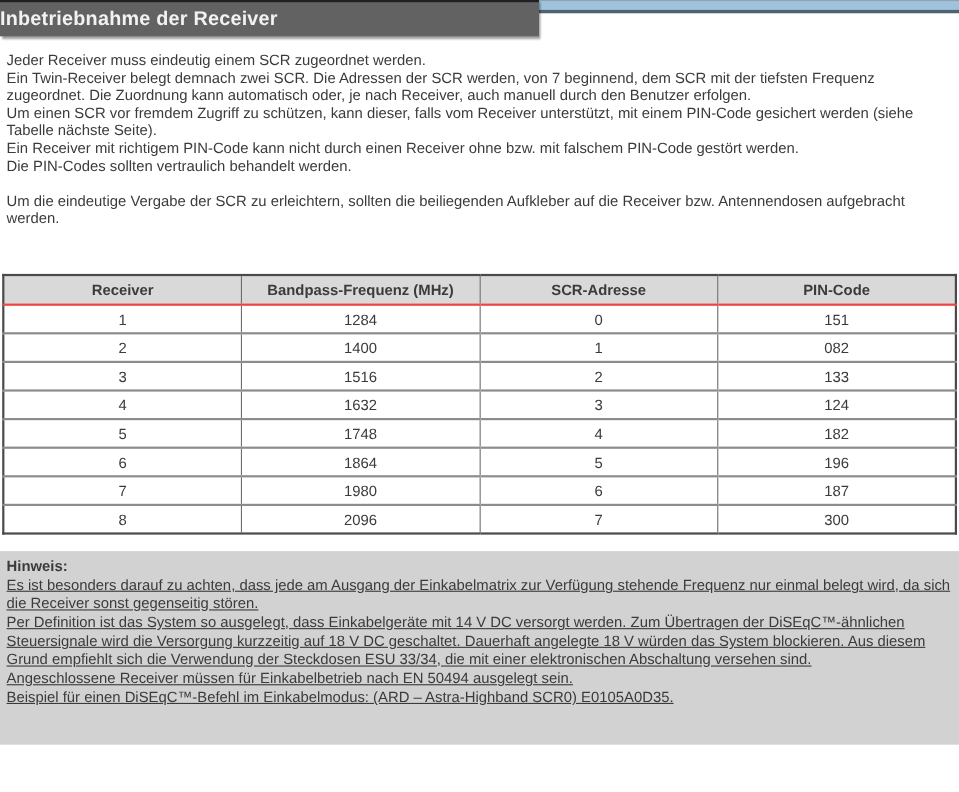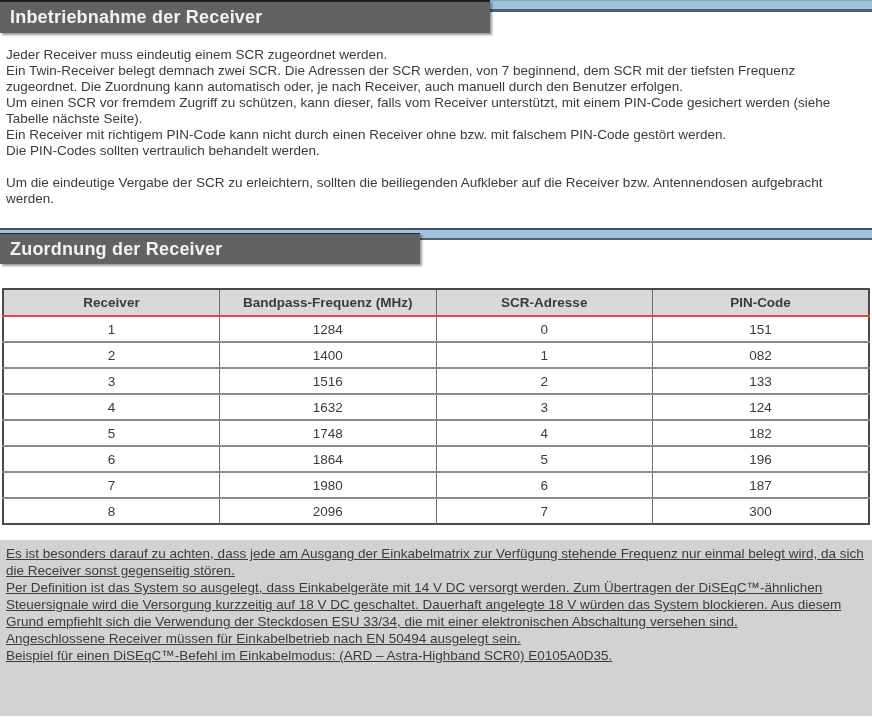--- a/index.html
+++ b/index.html
@@ -21,21 +21,21 @@
   .hdr1 .title-bar{top:0;height:33px;width:490px;border-top:2px solid #1f1f1f;}
   .hdr2{height:39px;}
   .hdr2 .blue-strip{top:2px;height:8px;border-top:2px solid #3f4f5c;border-bottom:2px solid var(--strip-line,#51626f);}
   .hdr2 .title-bar{top:7px;height:31px;width:420px;border-top:1px solid #2a2a2a;}
   .title-bar{
     position:absolute;left:0;
     background:var(--bar-gray,#626262);
     color:#f2f2f2;
     font-size:18px;font-weight:bold;letter-spacing:.2px;
     display:flex;align-items:center;
-    padding-left:10px;box-sizing:border-box;
+    box-sizing:border-box;
     box-shadow:2px 2px 2px rgba(0,0,0,0.40);
   }
   
   .content{padding:0 6px;}
   .para{
     margin:0;
     font-size:13.5px;line-height:16px;
     white-space:pre-line;
   }
   .para.p1{margin-top:13px;}
@@ -96,26 +96,20 @@
     <p class="para p1">Jeder Receiver muss eindeutig einem SCR zugeordnet werden.
 Ein Twin-Receiver belegt demnach zwei SCR. Die Adressen der SCR werden, von 7 beginnend, dem SCR mit der tiefsten Frequenz zugeordnet. Die Zuordnung kann automatisch oder, je nach Receiver, auch manuell durch den Benutzer erfolgen.</p>
     <p class="para p2">Um einen SCR vor fremdem Zugriff zu schützen, kann dieser, falls vom Receiver unterstützt, mit einem PIN-Code gesichert werden (siehe Tabelle nächste Seite).
 Ein Receiver mit richtigem PIN-Code kann nicht durch einen Receiver ohne bzw. mit falschem PIN-Code gestört werden.
 Die PIN-Codes sollten vertraulich behandelt werden.</p>
     <p class="para p3">Um die eindeutige Vergabe der SCR zu erleichtern, sollten die beiliegenden Aufkleber auf die Receiver bzw. Antennendosen aufgebracht werden.</p>
   </div>
 
   <div class="gap-before-hdr2"></div>
 
-  <div class="section-header hdr2">
-    <div class="blue-strip"></div>
-    <div class="title-bar">
-      <span>Zuordnung der Receiver</span>
-    </div>
-  </div>
 
   <table class="assign-table">
     <thead>
       <tr>
         <th>Receiver</th>
         <th>Bandpass-Frequenz (MHz)</th>
         <th>SCR-Adresse</th>
         <th>PIN-Code</th>
       </tr>
     </thead>
@@ -165,19 +159,20 @@
       <tr>
         <td>8</td>
         <td>2096</td>
         <td>7</td>
         <td>300</td>
       </tr>
     </tbody>
   </table>
 
   <div class="note-box">
+    <div class="note-title">Hinweis:</div>
     <div class="note-body">Es ist besonders darauf zu achten, dass jede am Ausgang der Einkabelmatrix zur Verfügung stehende Frequenz nur einmal belegt wird, da sich die Receiver sonst gegenseitig stören.
 Per Definition ist das System so ausgelegt, dass Einkabelgeräte mit 14 V DC versorgt werden. Zum Übertragen der DiSEqC™-ähnlichen Steuersignale wird die Versorgung kurzzeitig auf 18 V DC geschaltet. Dauerhaft angelegte 18 V würden das System blockieren. Aus diesem Grund empfiehlt sich die Verwendung der Steckdosen ESU 33/34, die mit einer elektronischen Abschaltung versehen sind.
 Angeschlossene Receiver müssen für Einkabelbetrieb nach EN 50494 ausgelegt sein.
 Beispiel für einen DiSEqC™-Befehl im Einkabelmodus: (ARD – Astra-Highband SCR0) E0105A0D35.</div>
   </div>
 
 </div>
 
 </body></html>

